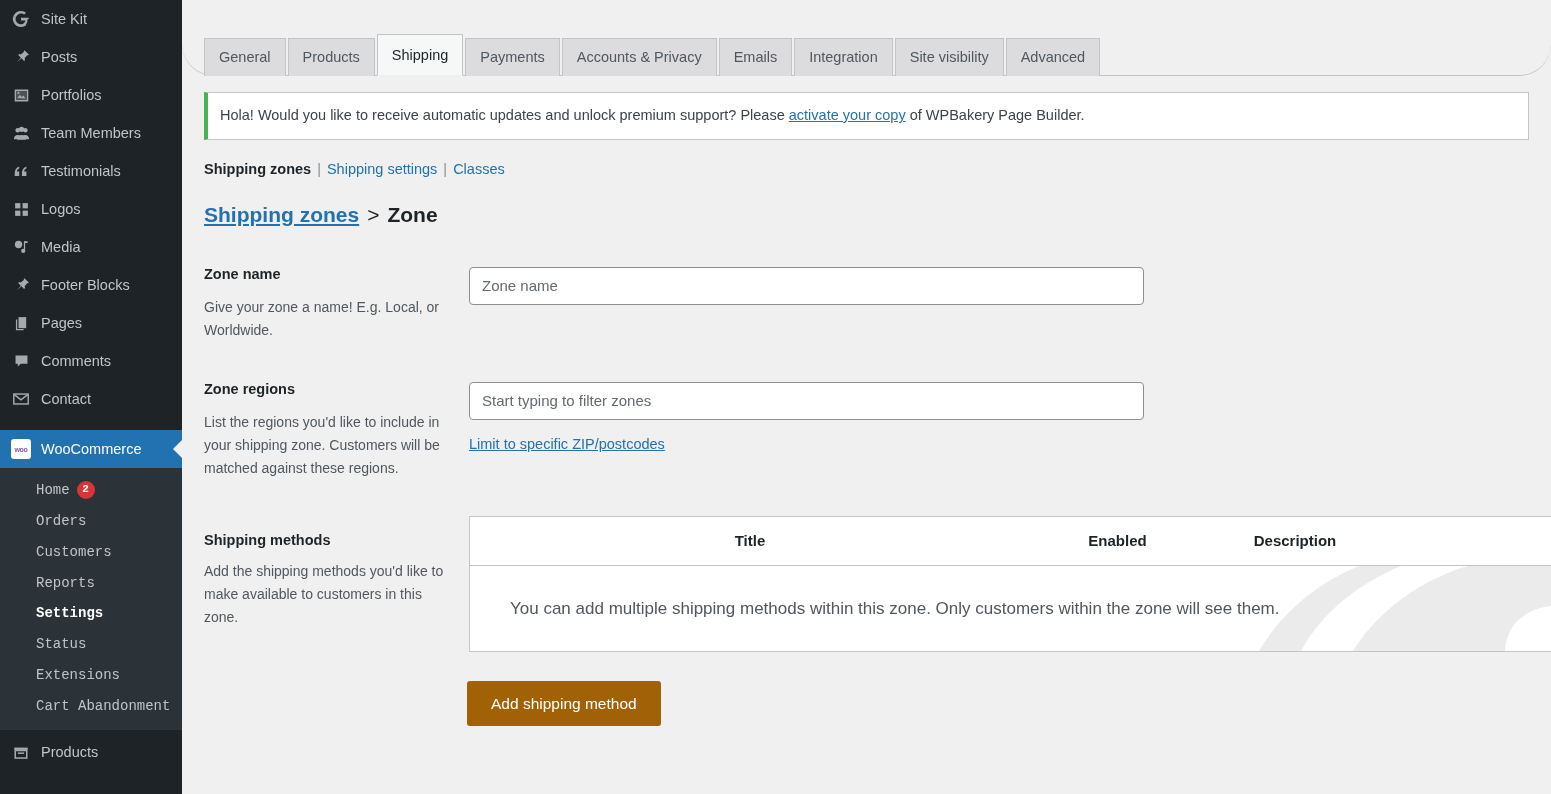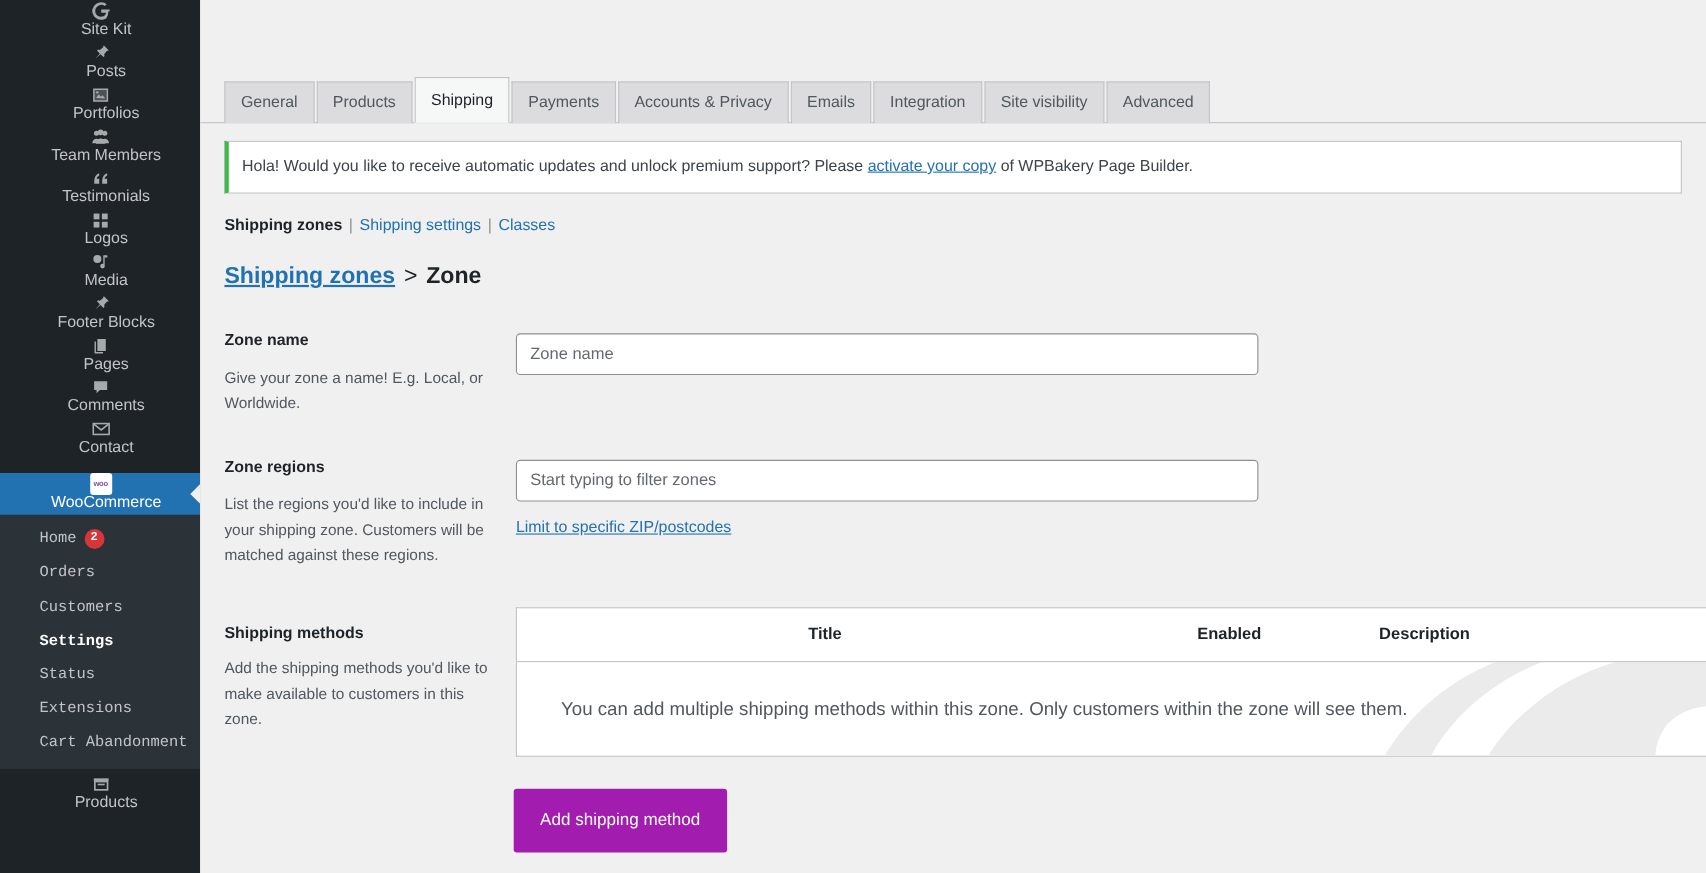--- a/index.html
+++ b/index.html
@@ -21,21 +21,20 @@
     overflow:hidden;
   }
   .menu-item {
     display:flex; align-items:center;
     height:38px;
     padding-left:11px;
     font-size:14px;
     color:#c3c4c7;
     position:relative;
     white-space:nowrap;
-    flex-direction:column;
   }
   .menu-item .mi-icon {
     width:20px; height:20px;
     margin-right:10px;
     display:flex; align-items:center; justify-content:center;
     flex:0 0 20px;
     color:#a7aaad;
   }
   .menu-item .mi-icon svg { display:block; }
   .menu-item .mi-label { line-height:1; font-size:14.5px; }
@@ -93,24 +92,25 @@
     width:1369px; height:794px;
     background:#f0f0f1;
     overflow:hidden;
   }
 
   
   .nav-tab-wrapper {
     position:relative;
     margin:0 0 0 0;
     padding:41px 0 0 22px;
-    height:112px;
+    height:76px;
     border-bottom:1px solid #c3c4c7;
     display:flex; align-items:flex-end;
     gap:2px;
+    border-radius:32px;
   }
   .nav-tab {
     display:inline-flex; align-items:center; justify-content:center;
     height:38px;
     padding:0 14px;
     background:#dcdcde;
     border:1px solid #c3c4c7;
     border-bottom:none;
     font-size:14.5px;
     color:#50575e;
@@ -265,23 +265,23 @@
     position:absolute;
     right:-10px; top:0;
     width:420px; height:85px;
     z-index:1;
     pointer-events:none;
   }
 
   .btn-primary {
     display:inline-flex; align-items:center; justify-content:center;
     margin:29px 0 0 285px;
-    height:58px;
+    height:45px;
     padding:0 24px;
-    background:#a21caf;
+    background:#a16207;
     color:#fff;
     border:none;
     border-radius:3px;
     font-size:15.5px;
     font-family:"Liberation Sans", sans-serif;
     cursor:pointer;
     line-height:1;
   }
 </style>
 </head>
@@ -418,20 +418,23 @@
   <div class="submenu">
     <div class="submenu-item">
       <span>Home</span>
       <span class="badge-count">2</span>
     </div>
     <div class="submenu-item">
       <span>Orders</span>
     </div>
     <div class="submenu-item">
       <span>Customers</span>
+    </div>
+    <div class="submenu-item">
+      <span>Reports</span>
     </div>
     <div class="submenu-item current">
       <span>Settings</span>
     </div>
     <div class="submenu-item">
       <span>Status</span>
     </div>
     <div class="submenu-item">
       <span>Extensions</span>
     </div>

